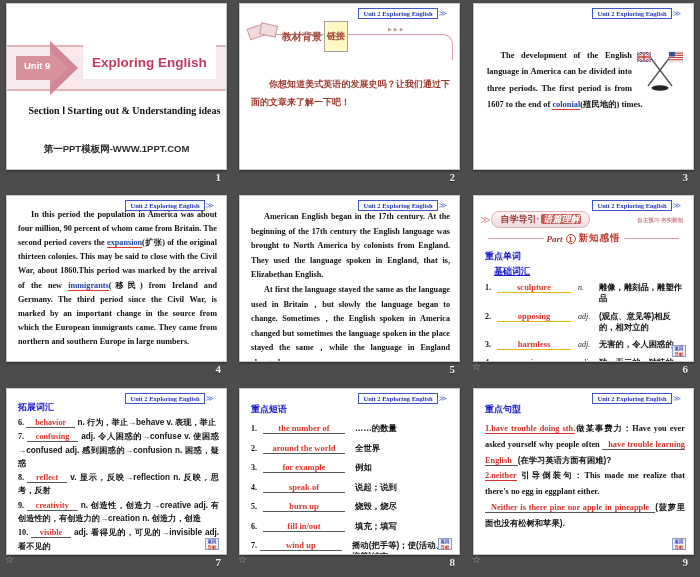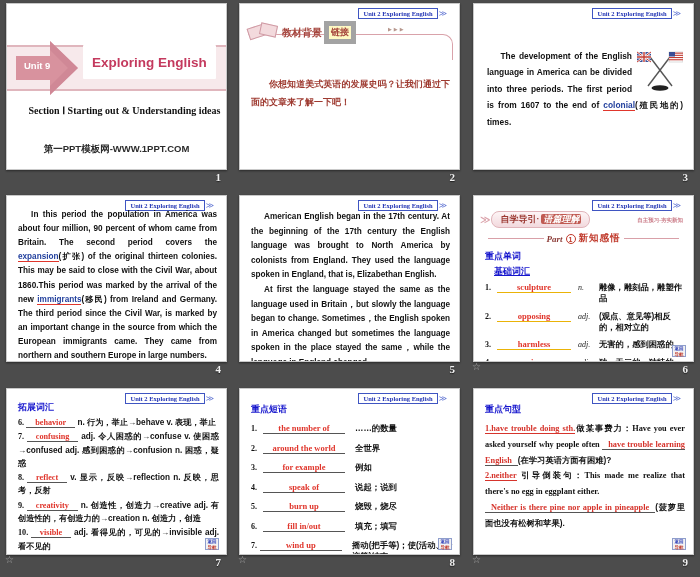--- a/index.html
+++ b/index.html
@@ -38,27 +38,27 @@
   
   .s2 .hdr-line { position:absolute; left:8px; right:6px; top:30px; height:26px;
                   border-top:1px solid #d9a2aa; border-right:1px solid #d9a2aa;
                   border-top-right-radius:10px; }
   .s2 .book { position:absolute; width:17px; height:12px; background:#f3dadd;
               border:1px solid #cf9aa4; }
   .s2 .b1 { left:8px; top:22px; transform:rotate(-18deg); }
   .s2 .b2 { left:20px; top:20px; transform:rotate(12deg); }
   .s2 .banner { position:absolute; left:42px; top:17px; display:flex; align-items:center; gap:2px; }
   .s2 .banner-main { color:#a5443c; font:bold 10px "Liberation Sans", sans-serif; }
-  .s2 .banner-tag { border:5px solid #a3a3a3; color:#a5443c; background:#fef9c3;
-                    font:bold 9px "Liberation Sans", sans-serif; padding:0 2px; }
+  .s2 .banner-tag { border:1px solid #a3a3a3; color:#a5443c; background:#fef9c3;
+                    font:bold 9px "Liberation Sans", sans-serif; padding:8px 2px; }
   .s2 .arrows { position:absolute; left:148px; top:22px; color:#b7978d; font-size:5px; letter-spacing:2px; }
   .s2 .body { position:absolute; left:11px; right:9px; top:72px; color:#9e3a30;
               font:bold 9px/1.95 "Liberation Sans", sans-serif; text-indent:2em; text-align:justify; }
   
-  .ptext { font-family:Liberation Sans, sans-serif; font-weight:bold; color:#111;
+  .ptext { font-family:Liberation Serif, serif; font-weight:bold; color:#111;
            text-align:justify; }
   .s3 .body { position:absolute; left:13px; right:10px; top:44px; font-size:8.4px; line-height:1.95; text-indent:1.6em; }
   .s3 .flags { float:right; margin:2px 0 2px 5px; }
   .wlink { color:#23419e; border-bottom:1px solid #e0362c; }
   .s4 .body { position:absolute; left:11px; right:9px; top:12px; font-size:8.2px; line-height:1.72; text-indent:1.6em; }
   .s5 .body { position:absolute; left:11px; right:9px; top:14px; font-size:8.2px; line-height:1.78; }
   .s5 p { text-indent:1.6em; text-align:justify; }
   
   .s6 .banner { position:absolute; left:6px; top:15px; display:flex; align-items:center; }
   .chev { color:#dba3ab; font:bold 10px "DejaVu Sans", sans-serif; margin-right:1px; }
@@ -240,21 +240,21 @@
         <div class="vrow">
           <span class="vnum">2.</span>
           <span class="vword">opposing</span>
           <span class="vpos">adj.</span>
           <span class="vdef">(观点、意见等)相反的，相对立的</span>
         </div>
         <div class="vrow">
           <span class="vnum">3.</span>
           <span class="vword">harmless</span>
           <span class="vpos">adj.</span>
-          <span class="vdef">无害的，感到困惑的</span>
+          <span class="vdef">无害的，令人困惑的</span>
         </div>
         <div class="vrow">
           <span class="vnum">4.</span>
           <span class="vword">unique</span>
           <span class="vpos">adj.</span>
           <span class="vdef">独一无二的，独特的</span>
         </div>
 
       </div>
       <div class="nav-badge">

